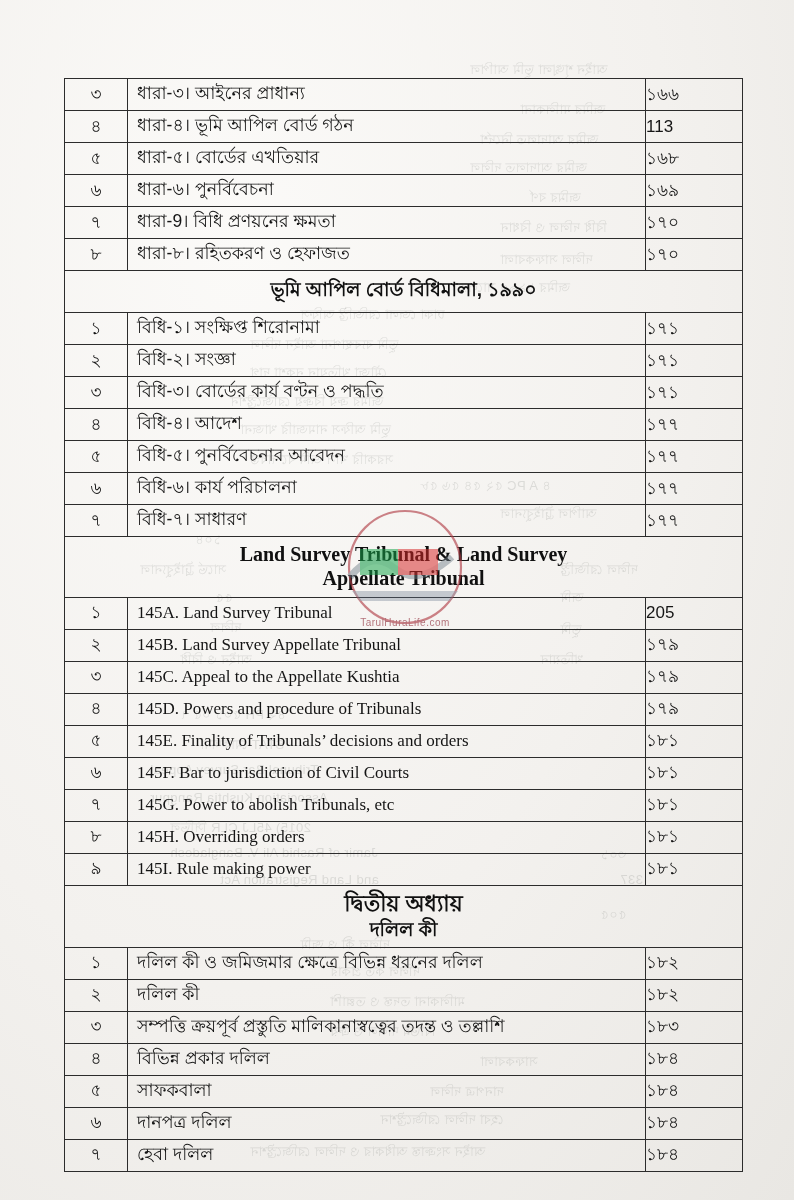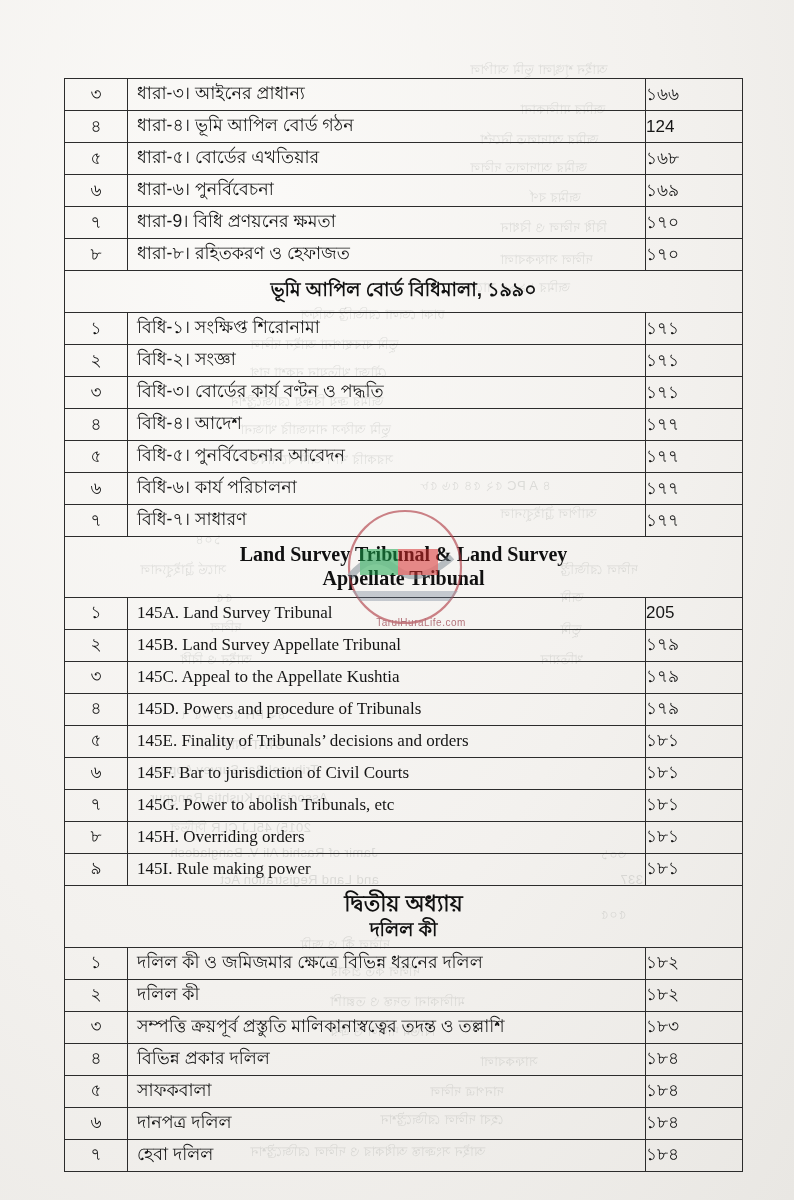--- a/index.html
+++ b/index.html
@@ -102,21 +102,21 @@
     position: absolute;
     left: 300px;
     top: 505px;
     width: 210px;
     height: 185px;
     pointer-events: none;
     opacity: 0.62;
   }
   #watermark .wm-text {
     position: absolute;
-    left: 16px;
+    left: 0;
     top: 112px;
     width: 210px;
     text-align: center;
     font-size: 10px;
     color: #8a2230;
     letter-spacing: 0.5px;
     font-family: "Liberation Sans", sans-serif;
   }
 </style>
 </head>
@@ -173,21 +173,21 @@
   <table id="toc-table">
     <tbody id="toc-body">
         <tr>
           <td class="c-no bn">৩</td>
           <td class="c-title bn">ধারা-৩। আইনের প্রাধান্য</td>
           <td class="c-page bn">১৬৬</td>
         </tr>
         <tr>
           <td class="c-no bn">৪</td>
           <td class="c-title bn">ধারা-৪। ভূমি আপিল বোর্ড গঠন</td>
-          <td class="c-page bn">124</td>
+          <td class="c-page bn">113</td>
         </tr>
         <tr>
           <td class="c-no bn">৫</td>
           <td class="c-title bn">ধারা-৫। বোর্ডের এখতিয়ার</td>
           <td class="c-page bn">১৬৮</td>
         </tr>
         <tr>
           <td class="c-no bn">৬</td>
           <td class="c-title bn">ধারা-৬। পুনর্বিবেচনা</td>
           <td class="c-page bn">১৬৯</td>

